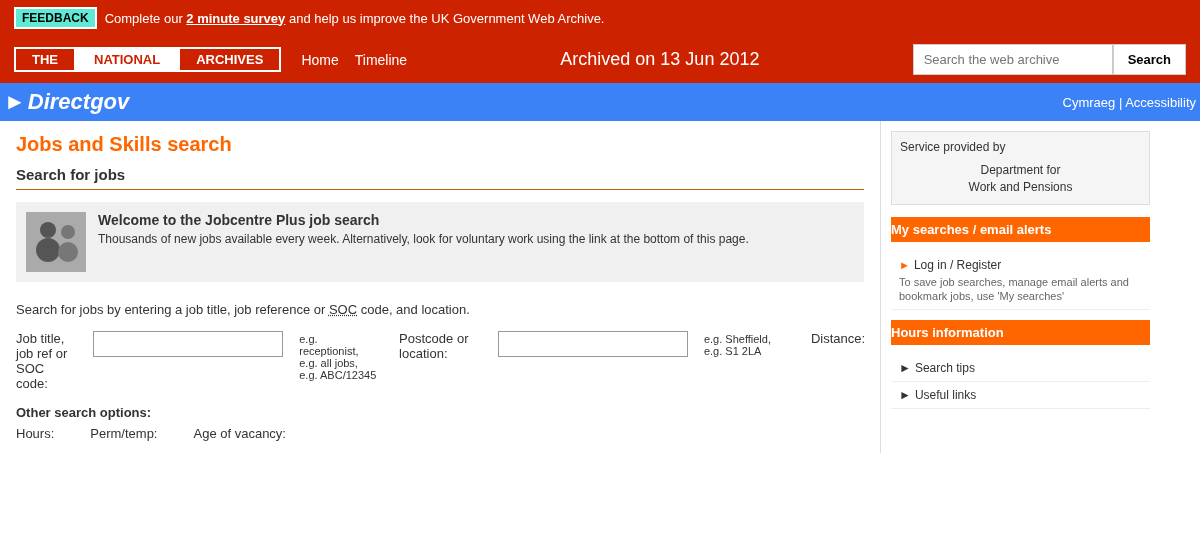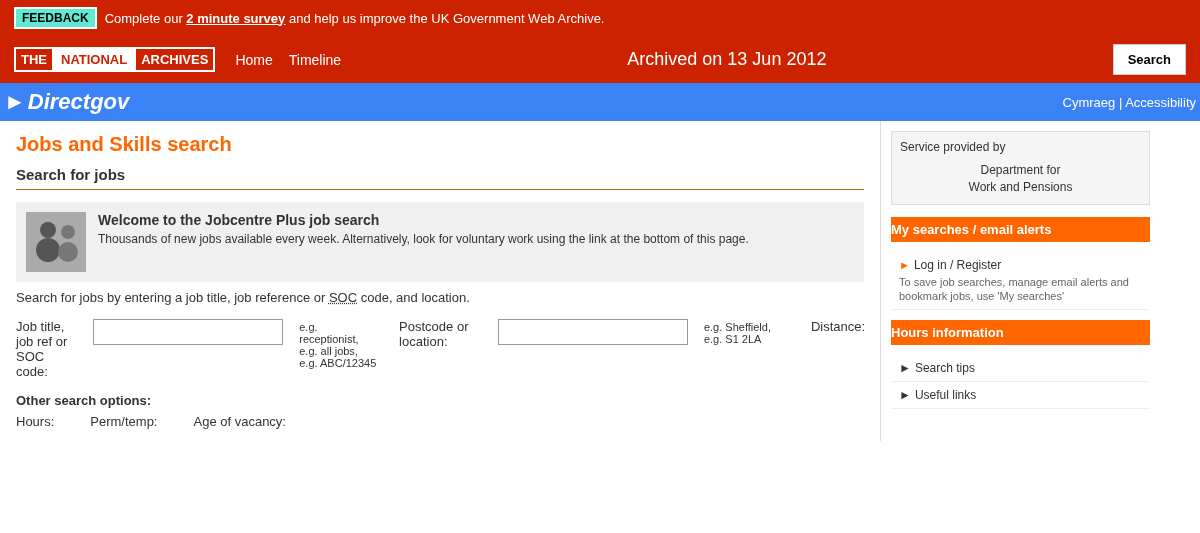--- a/index.html
+++ b/index.html
@@ -40,21 +40,21 @@
     .tna-logo {
       display: flex;
       align-items: center;
       gap: 0;
     }
     .tna-logo span {
       border: 2px solid #fff;
       color: #fff;
       font-weight: bold;
       font-size: 13px;
-      padding: 3px 5px;
+      padding: 3px 16px;
     }
     .tna-logo span.national {
       background: #fff;
       color: #cc2200;
     }
     .header-nav {
       display: flex;
       gap: 16px;
       color: #fff;
       font-size: 14px;
@@ -153,21 +153,21 @@
       border-bottom: 1px solid #c06000;
       margin-bottom: 12px;
     }
 
     
     .welcome-box {
       background: #f0f0f0;
       padding: 10px;
       display: flex;
       gap: 12px;
-      margin-bottom: 8px;
+      margin-bottom: 20px;
     }
     .welcome-img {
       width: 60px;
       height: 60px;
       background: #999;
       flex-shrink: 0;
       overflow: hidden;
     }
     .welcome-img svg {
       width: 60px;
@@ -351,20 +351,21 @@
     <span>THE</span>
     <span class="national">NATIONAL</span>
     <span>ARCHIVES</span>
   </div>
   <nav class="header-nav">
     <a href="#">Home</a>
     <a href="#">Timeline</a>
   </nav>
   <div class="archived-text">Archived on 13 Jun 2012</div>
   <div class="search-bar-header">
+    <input type="text" placeholder="Search the web archive" style="">
     <button>Search</button>
   </div>
 </div>
 
 <div class="directgov-bar">
   <div class="directgov-logo">
     <span class="arrow">►</span><span>Directgov</span>
   </div>
   <div class="directgov-links">
     <a href="#">Cymraeg</a>

